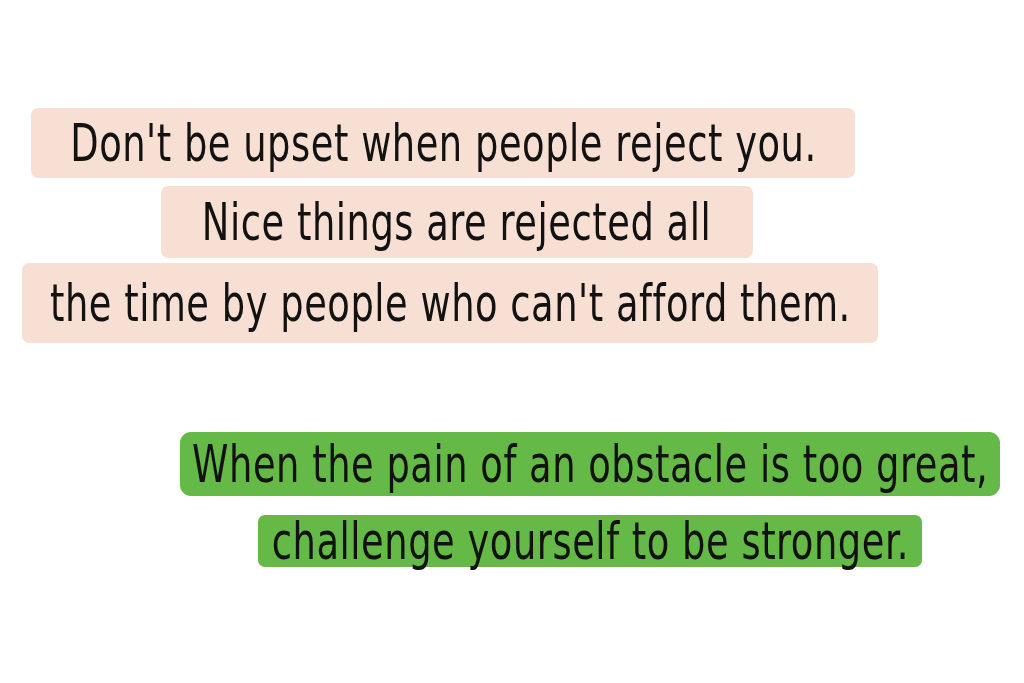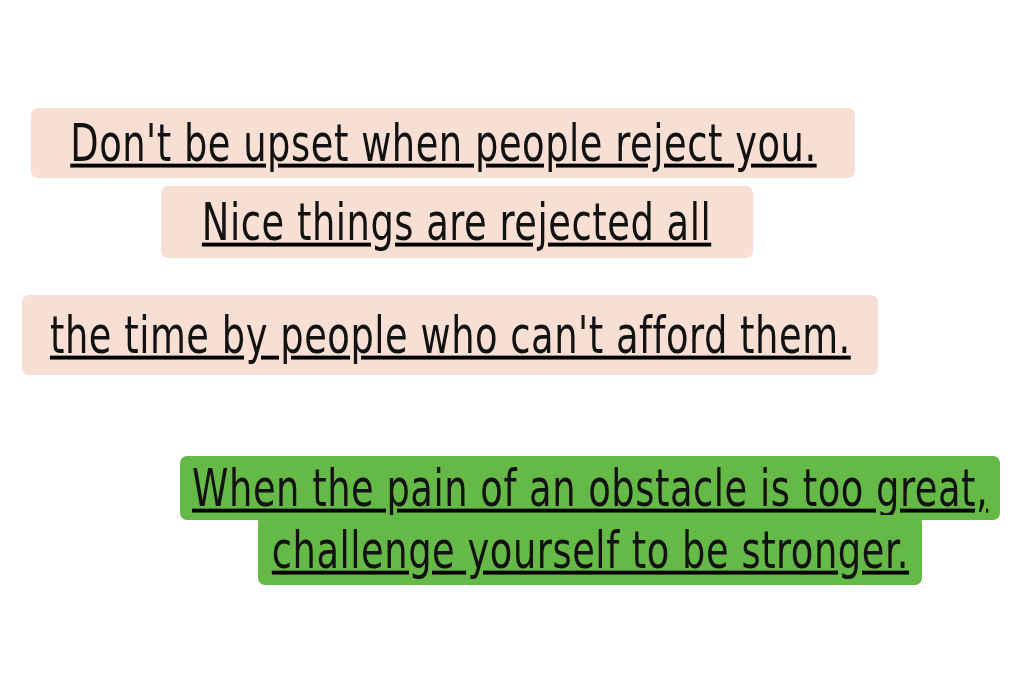--- a/index.html
+++ b/index.html
@@ -25,49 +25,48 @@
   
   .bar {
     position: absolute;
     box-sizing: border-box;
     border-radius: 7px;
     display: flex;
     align-items: center;
     justify-content: center;
     white-space: nowrap;
     overflow: visible;
-    text-decoration: underline;
   }
   .bar .txt {
     display: block;
     color: #121212;
     font-weight: 400;
     line-height: 1;
     letter-spacing: 0.5px;
     
     transform: scaleX(0.92) scaleY(1.30);
     transform-origin: center center;
     font-family: "DejaVu Sans Condensed", "Liberation Sans Narrow", "Liberation Sans", sans-serif;
   }
 
   .pink { background: #f8dfd3; }
   .green { background: #65b946; }
 
   
   #q1-l1 { left: 31px;  top: 108px; width: 824px; height: 70px; }
   #q1-l2 { left: 161px; top: 186px; width: 592px; height: 72px; }
-  #q1-l3 { left: 22px;  top: 263px; width: 856px; height: 80px; margin-top: 32px; }
+  #q1-l3 { left: 22px;  top: 263px; width: 856px; height: 80px; }
 
   #q1-l1 .txt { font-size: 39px; }
   #q1-l2 .txt { font-size: 39px; }
   #q1-l3 .txt { font-size: 39px; }
 
   
-  #q2-l1 { left: 180px; top: 456px; width: 820px; height: 64px; }
-  #q2-l2 { left: 258px; top: 515px; width: 664px; height: 70px; }
+  #q2-l1 { left: 180px; top: 432px; width: 820px; height: 64px; border-radius: 11px; }
+  #q2-l2 { left: 258px; top: 515px; width: 664px; height: 52px; }
 
   #q2-l1 .txt { font-size: 39px; }
   #q2-l2 .txt { font-size: 39px; }
 </style>
 </head>
 <body>
 
 <div id="canvas">
 
   <div class="bar pink" id="q1-l1">

